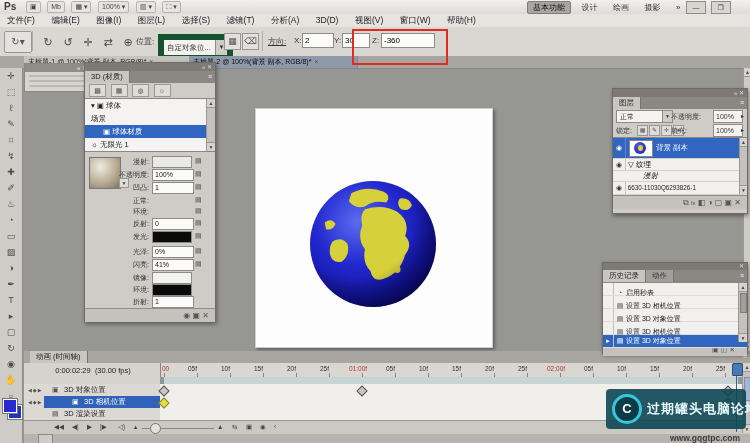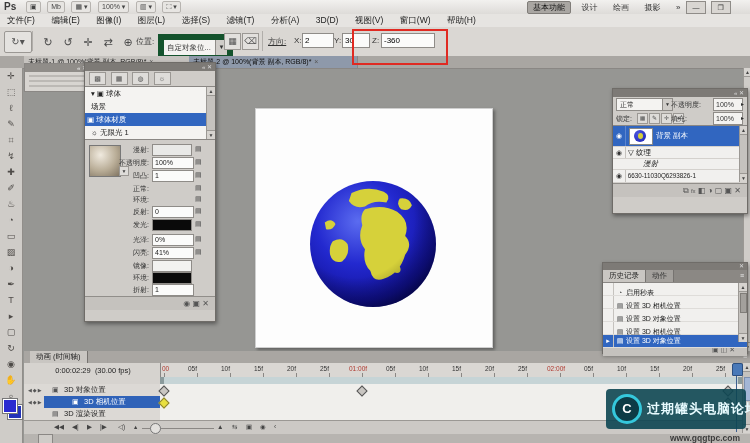--- a/index.html
+++ b/index.html
@@ -54,21 +54,21 @@
   .pmenu{position:absolute;right:3px;top:2px;font-size:7px;color:#eee;}
   .scrollcol{position:absolute;right:0;width:8px;background:#c5c2be;border-left:1px solid #9b9894;}
   .sarr{height:8px;text-align:center;font-size:5px;line-height:8px;color:#444;background:#d6d3cf;border-bottom:1px solid #9b9894;}
   .sarr.b{border-top:1px solid #9b9894;border-bottom:none;position:absolute;bottom:0;left:0;right:0;}
   
   .p3d{left:84px;top:62px;width:130px;height:258px;}
   .p3d .filters{height:14px;background:#cfccc8;padding:1px 0 0 4px;}
   .fbtn{display:inline-block;width:15px;height:11px;border:1px solid #9b9894;background:#dedcd9;text-align:center;line-height:11px;font-size:7px;color:#555;margin-right:2px;}
   .p3dlist{position:relative;height:52px;background:#f4f3f1;border-top:1px solid #8a8784;border-bottom:1px solid #8a8784;}
   .p3drow{height:13px;line-height:13px;font-size:7.5px;padding-left:6px;color:#222;white-space:nowrap;}
-  .p3drow.sel{background:#3166c0;color:#fff;padding-left:2px;}
+  .p3drow.sel{background:#3166c0;color:#fff;padding-left:18px;}
   .props{position:relative;height:156px;}
   .mthumb{position:absolute;left:4px;top:5px;width:30px;height:30px;border:1px solid #777;background:radial-gradient(circle at 35% 30%,#f0eadf,#b9ad97 55%,#7e7260);}
   .mthumb .dd{position:absolute;right:-9px;bottom:0;width:8px;height:8px;border:1px solid #9b9894;background:#dedcd9;font-size:5px;line-height:8px;text-align:center;color:#444;}
   .prow{position:absolute;height:12px;width:100%;}
   .plabel{position:absolute;left:0;width:64px;text-align:right;font-size:7px;color:#333;top:1px;white-space:nowrap;}
   .pfield{position:absolute;left:67px;top:0;width:38px;height:10px;background:#fbfbfa;border:1px solid #8f8c88;font-size:7px;line-height:10px;padding-left:2px;color:#222;}
   .pswatch{position:absolute;left:67px;top:0;width:38px;height:10px;border:1px solid #8f8c88;}
   .picon{position:absolute;left:110px;top:1px;font-size:7px;color:#555;}
   .pfoot{height:13px;background:#c5c2be;border-top:1px solid #918e8a;text-align:right;padding-right:6px;font-size:8px;color:#555;line-height:13px;}
   
@@ -254,20 +254,24 @@
 
   <div class="abs mini">
     <div class="bar"><span>«</span> <span>✕</span></div>
     <div class="ln"></div>
       <div class="ln"></div>
       <div class="ln"></div>
   </div>
 
   <div class="abs panel p3d">
     <div class="pwinbar"><span>«</span> <span>✕</span></div>
+    <div class="ptabrow">
+      <span class="ptab">3D (材质)</span>
+      <span class="pmenu">≡</span>
+    </div>
     <div class="filters">
       <span class="fbtn">▩</span>
       <span class="fbtn">▦</span>
       <span class="fbtn">◍</span>
       <span class="fbtn">☼</span>
     </div>
     <div class="p3dlist">
       <div class="p3drow">▾ ▣ <span>球体</span></div>
       <div class="p3drow"><span>场景</span></div>
       <div class="p3drow sel">▣ <span>球体材质</span></div>
@@ -339,20 +343,24 @@
     </div>
     <div class="pfoot">
       <span>◉</span>
       <span>▣</span>
       <span>✕</span>
     </div>
   </div>
 
   <div class="abs panel plyr">
     <div class="pwinbar"><span>«</span> <span>✕</span></div>
+    <div class="ptabrow">
+      <span class="ptab">图层</span>
+      <span class="pmenu">≡</span>
+    </div>
     <div class="lrow">
       <span class="lcombo"><span>正常</span><span class="arr">▼</span></span>
       <span class="abs" style="left:58px;top:3px;">不透明度:</span>
       <span class="lbox">100%</span>
       <span class="abs" style="left:128px;top:3px;font-size:6px;">▸</span>
     </div>
     <div class="lrow">
       <span class="abs" style="left:3px;top:3px;">锁定:</span>
       <span class="abs" style="left:24px;top:2px;">
         <span class="lockchip">▦</span><span class="lockchip">✎</span><span class="lockchip">✛</span><span class="lockchip">●</span>

